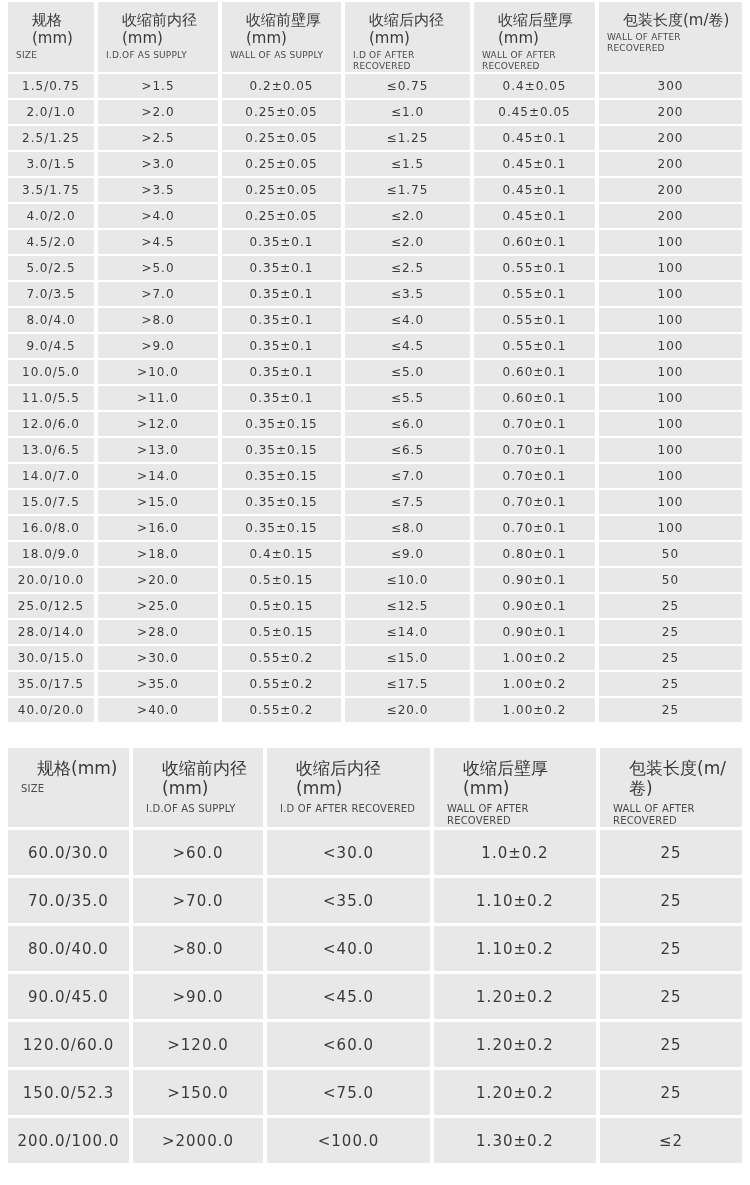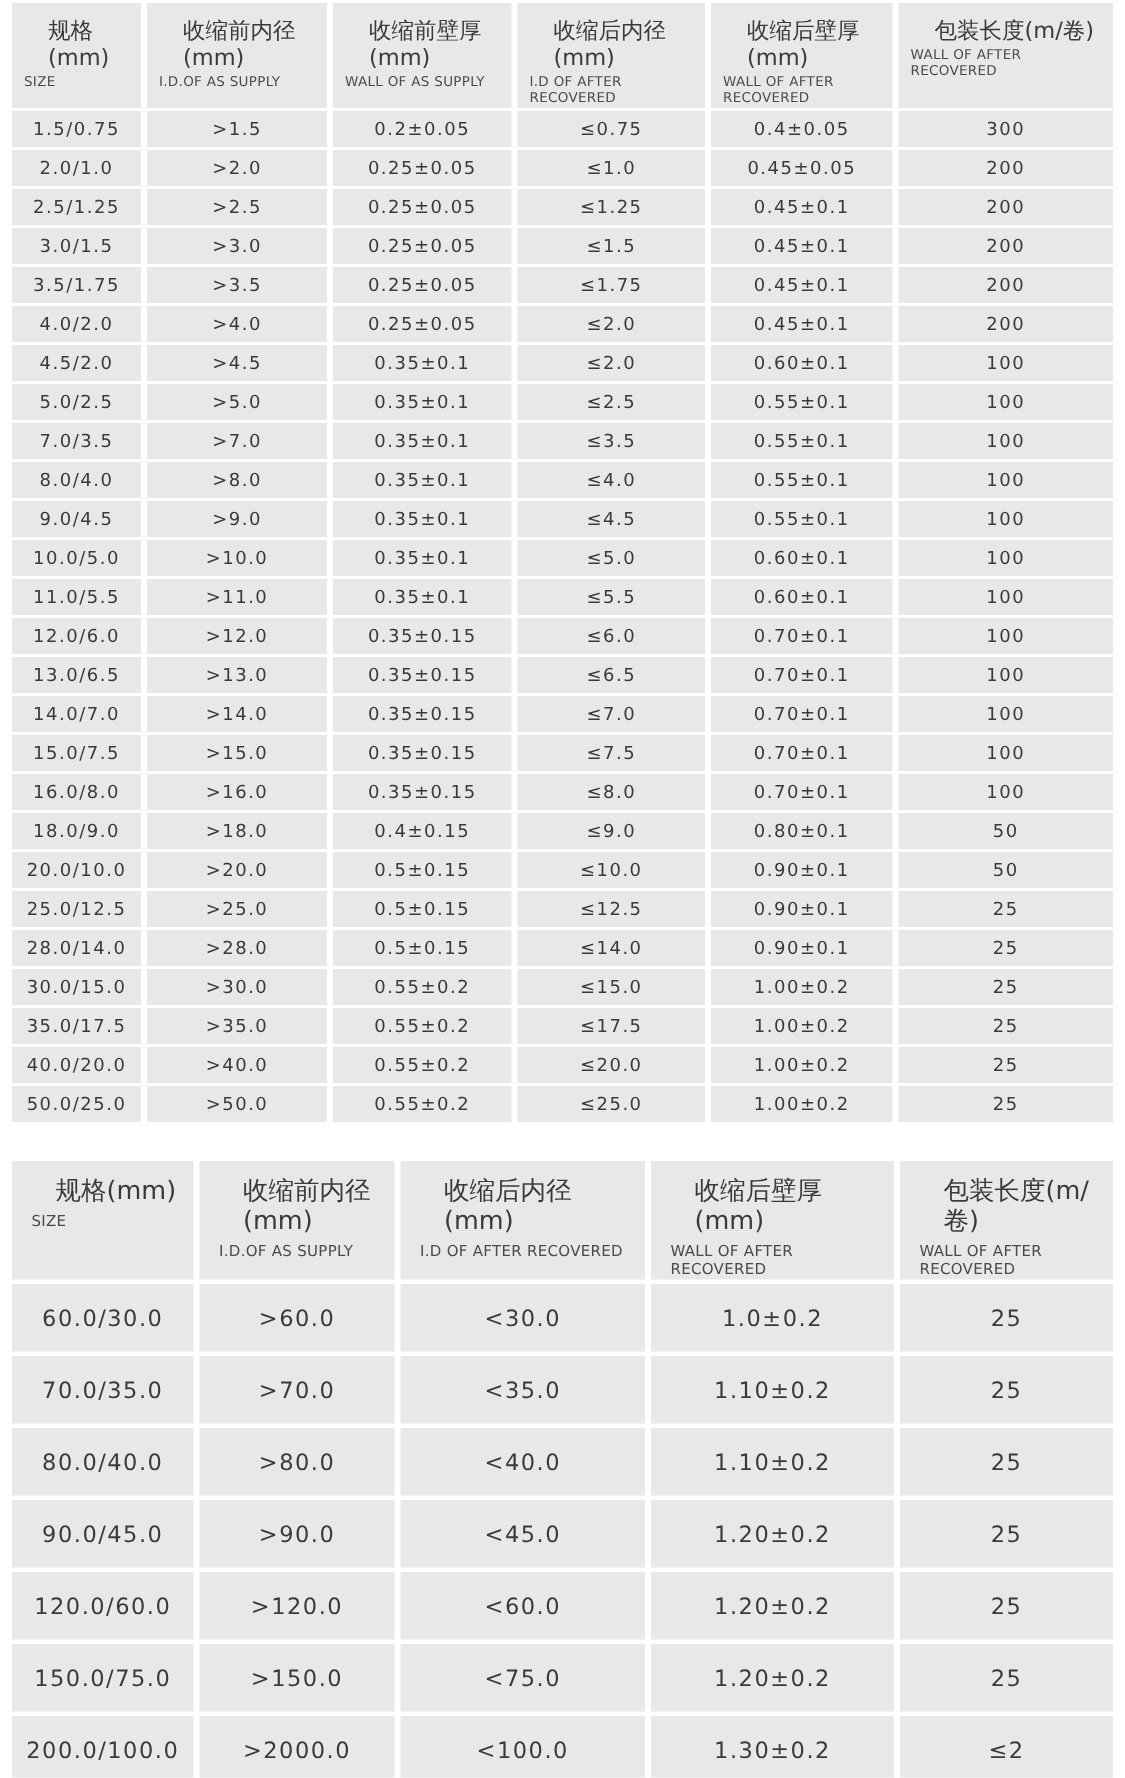--- a/index.html
+++ b/index.html
@@ -294,28 +294,20 @@
         <td>25</td>
       </tr>
       <tr>
         <td>40.0/20.0</td>
         <td>&gt;40.0</td>
         <td>0.55±0.2</td>
         <td>≤20.0</td>
         <td>1.00±0.2</td>
         <td>25</td>
       </tr>
-      <tr>
-        <td>50.0/25.0</td>
-        <td>&gt;50.0</td>
-        <td>0.55±0.2</td>
-        <td>≤25.0</td>
-        <td>1.00±0.2</td>
-        <td>25</td>
-      </tr>
     </tbody>
 </table>
 
 <table id="table2">
   <colgroup>
     <col class="c1">
       <col class="c2">
       <col class="c3">
     <col class="c4">
       <col class="c5">
@@ -374,21 +366,21 @@
         <td>25</td>
       </tr>
       <tr>
         <td>120.0/60.0</td>
         <td>&gt;120.0</td>
         <td>&lt;60.0</td>
         <td>1.20±0.2</td>
         <td>25</td>
       </tr>
       <tr>
-        <td>150.0/75.0</td>
+        <td>150.0/52.3</td>
         <td>&gt;150.0</td>
         <td>&lt;75.0</td>
         <td>1.20±0.2</td>
         <td>25</td>
       </tr>
       <tr>
         <td>200.0/100.0</td>
         <td>&gt;2000.0</td>
         <td>&lt;100.0</td>
         <td>1.30±0.2</td>

